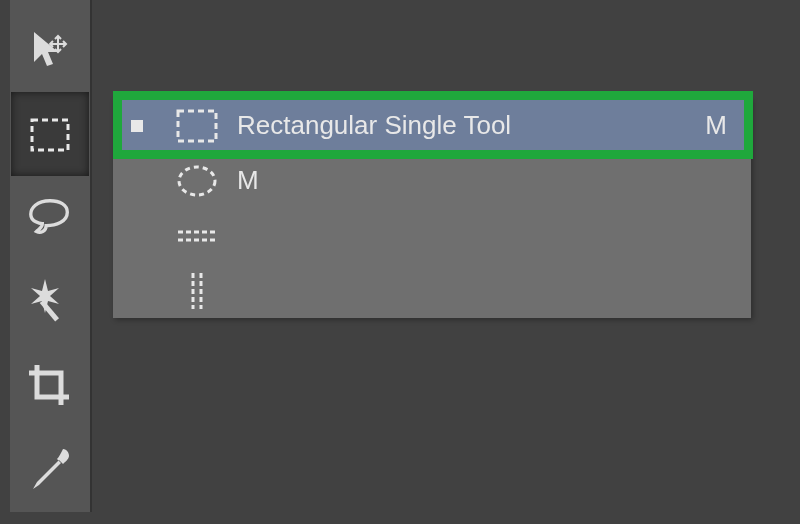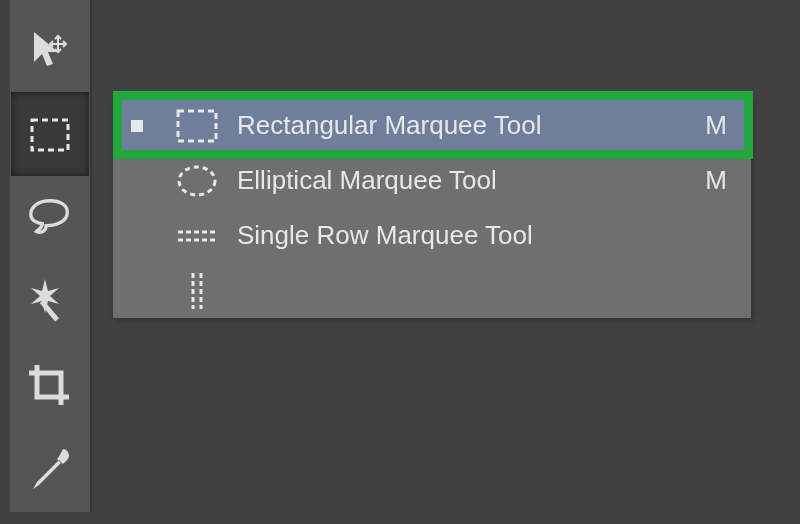--- a/index.html
+++ b/index.html
@@ -179,44 +179,42 @@
 
   <div class="flyout">
 
     <div class="flyout-item selected">
       <div class="active-dot"></div>
       <div class="flyout-icon-wrap">
         <svg width="42" height="34" viewBox="0 0 42 34">
           <rect x="2" y="2" width="38" height="30" fill="none" stroke="#e8e8e8" stroke-width="3" stroke-dasharray="6,4"></rect>
         </svg>
       </div>
-      <span class="flyout-label">Rectangular Marquee Tool</span>
+      <span class="flyout-label">Rectangular Single Tool</span>
       <span class="flyout-shortcut">M</span>
     </div>
 
     <div class="flyout-item">
       <div class="active-dot-spacer"></div>
       <div class="flyout-icon-wrap">
         <svg width="42" height="34" viewBox="0 0 42 34">
           <ellipse cx="21" cy="17" rx="18" ry="14" fill="none" stroke="#e8e8e8" stroke-width="3" stroke-dasharray="5,4"></ellipse>
         </svg>
       </div>
-      <span class="flyout-label">Elliptical Marquee Tool</span>
       <span class="flyout-shortcut">M</span>
     </div>
 
     <div class="flyout-item">
       <div class="active-dot-spacer"></div>
       <div class="flyout-icon-wrap">
         <svg width="42" height="20" viewBox="0 0 42 20">
           <line x1="2" y1="6" x2="40" y2="6" stroke="#e8e8e8" stroke-width="3" stroke-dasharray="5,3"></line>
           <line x1="2" y1="14" x2="40" y2="14" stroke="#e8e8e8" stroke-width="3" stroke-dasharray="5,3"></line>
         </svg>
       </div>
-      <span class="flyout-label">Single Row Marquee Tool</span>
       <span class="flyout-shortcut"></span>
     </div>
 
     <div class="flyout-item">
       <div class="active-dot-spacer"></div>
       <div class="flyout-icon-wrap">
         <svg width="20" height="40" viewBox="0 0 20 40">
           <line x1="6" y1="2" x2="6" y2="38" stroke="#e8e8e8" stroke-width="3" stroke-dasharray="5,3"></line>
           <line x1="14" y1="2" x2="14" y2="38" stroke="#e8e8e8" stroke-width="3" stroke-dasharray="5,3"></line>
         </svg>

